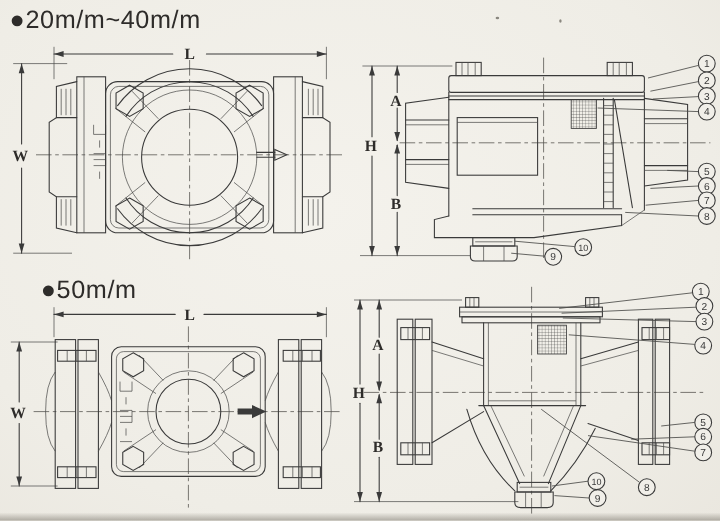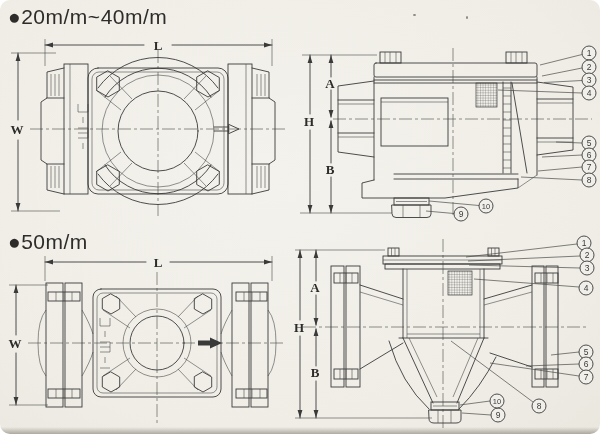--- a/index.html
+++ b/index.html
@@ -1,29 +1,28 @@
 <!DOCTYPE html>
 <html><head>
 <meta charset="utf-8">
 <style>
   html,body{margin:0;padding:0;}
   body{font-family:"Liberation Sans",sans-serif;}
   #page{
     position:relative;width:600px;height:434px;overflow:hidden;
     background:#f1efe9;
     background-image:radial-gradient(ellipse at 45% 40%, #f4f2ec 0%, #efede6 70%, #eae7df 100%);
-    border-radius:10px;
   }
   .title{
     position:absolute;left:8px;
     color:#2e2c2a;font-size:21px;font-weight:500;letter-spacing:0.5px;
     font-family:"Liberation Sans",sans-serif;white-space:nowrap;
   }
   #title-top{top:5px;}
-  #title-bottom{top:230px;}
+  #title-bottom{top:230px;margin-left:26px;}
   svg{position:absolute;overflow:visible;}
   #svg-top-front{left:0;top:28px;}
   #svg-top-side{left:285px;top:30px;}
   #svg-bottom-front{left:0;top:250px;}
   #svg-bottom-side{left:285px;top:235px;}
   .speck{position:absolute;background:#8a877f;border-radius:50%;}
   #speck1{left:413px;top:14px;width:3px;height:2px;}
   #speck2{left:466px;top:16px;width:2px;height:3px;}
   #bottom-shadow{
     position:absolute;left:0;bottom:0;width:600px;height:7px;

